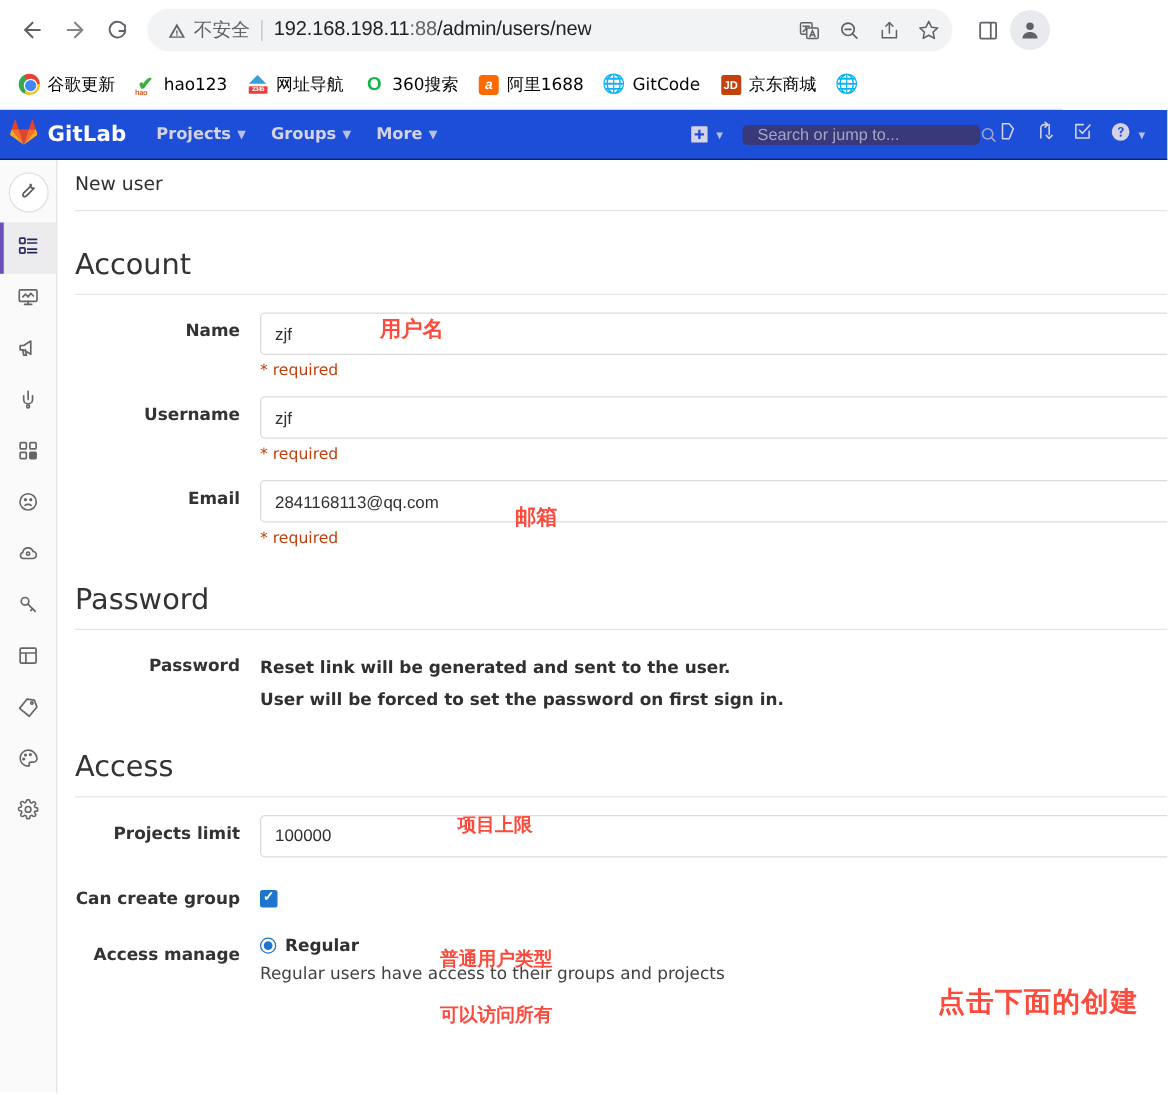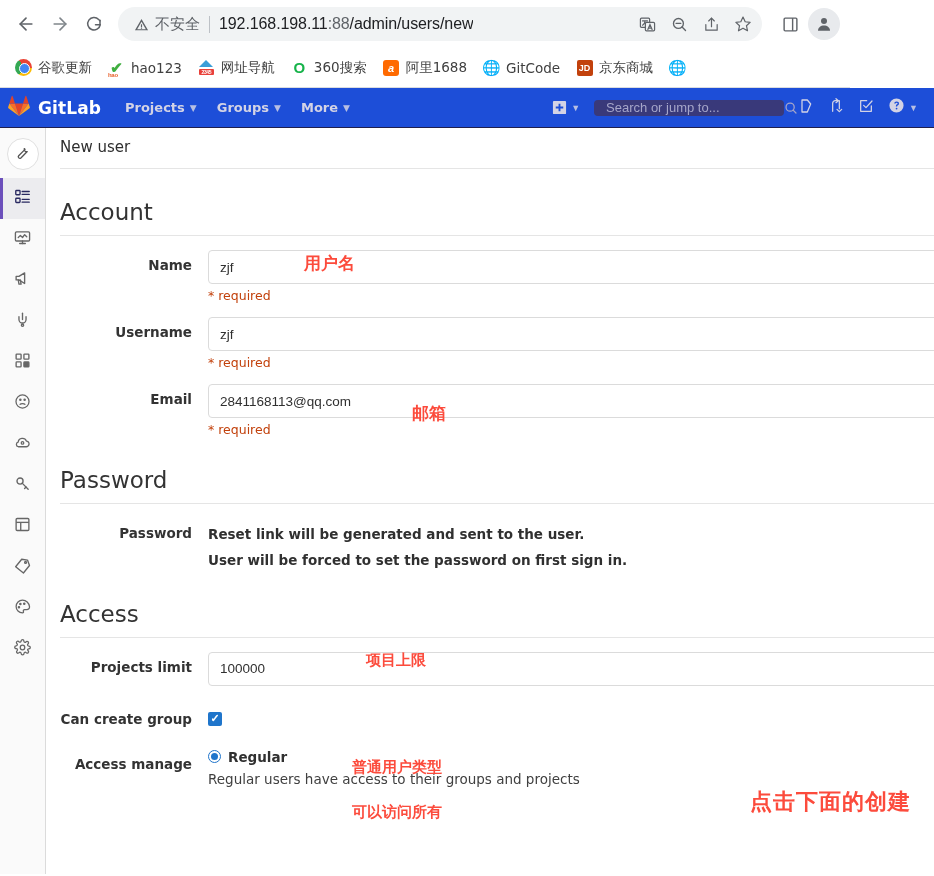--- a/index.html
+++ b/index.html
@@ -61,21 +61,21 @@
   
   #bookmarks-bar {
     height: 40px; display: flex; align-items: center;
     padding: 0 8px; gap: 2px; border-bottom: 1px solid #dadce0;
   }
   .bookmark {
     display: flex; align-items: center; gap: 6px;
     padding: 4px 7px; border-radius: 4px; white-space: nowrap;
   }
   .bookmark-label {
-    font-size: 13.5px; color: #404040;
+    font-size: 13.5px; color: #000000;
     font-family: "DejaVu Sans", sans-serif;
   }
   .bm-icon { width: 17px; height: 17px; flex: 0 0 17px; position: relative;
              display: flex; align-items: center; justify-content: center; }
 
   .ic-chrome { border-radius: 50%;
     background:
       conic-gradient(from -30deg, #ea4335 0deg 120deg, #fbbc05 120deg 240deg, #34a853 240deg 360deg);
     position: relative; }
   .ic-chrome::after {

